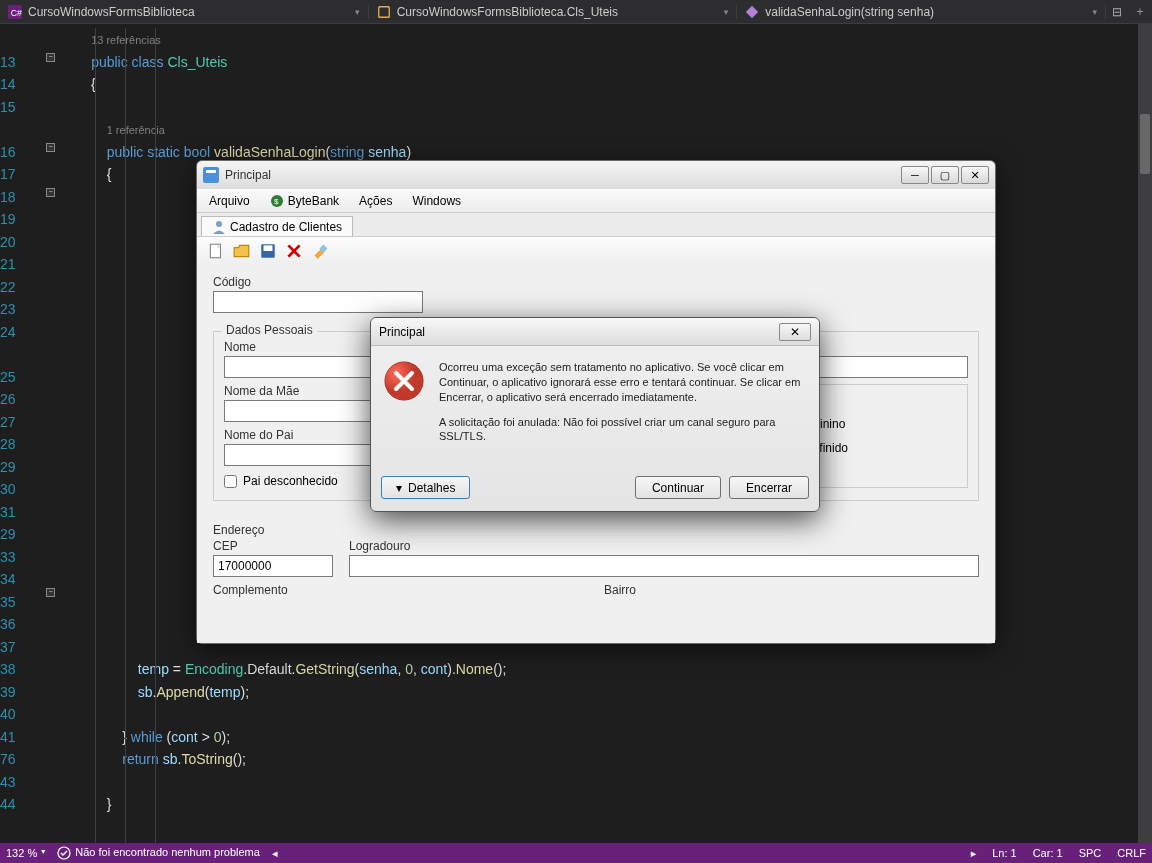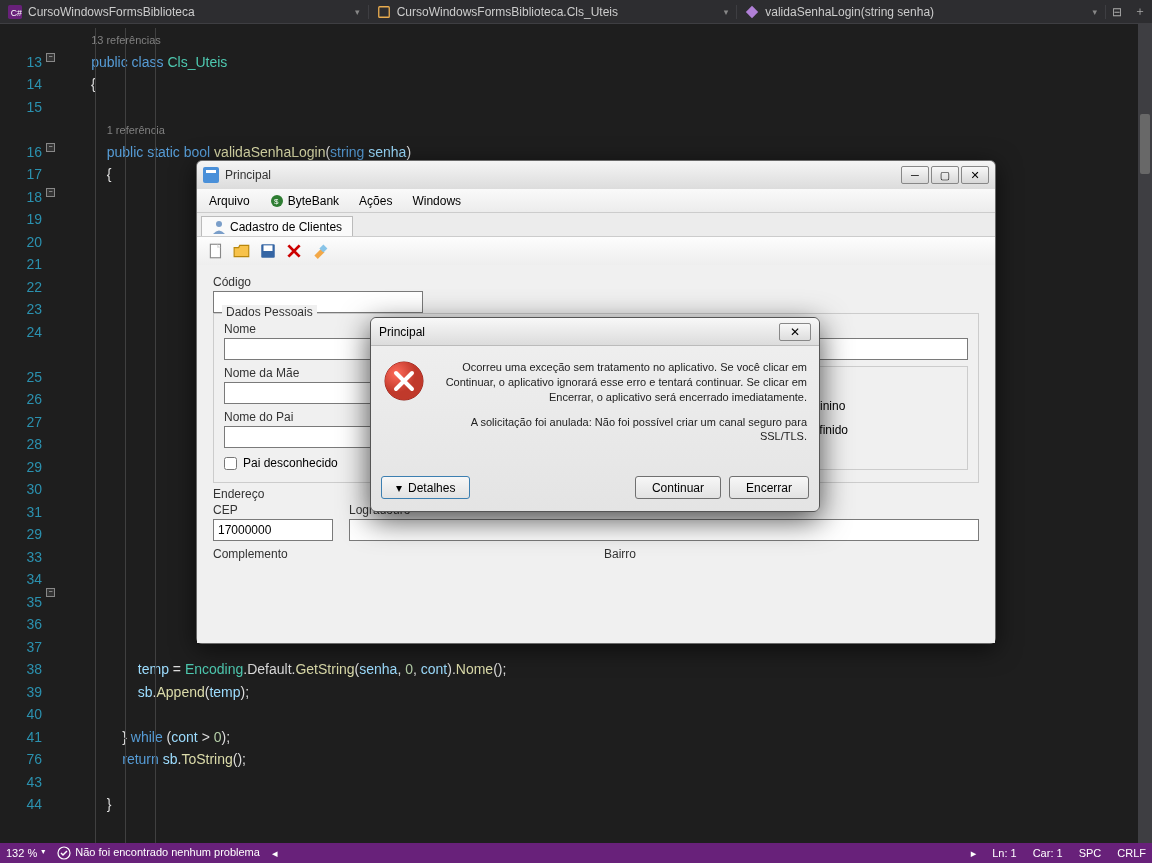--- a/index.html
+++ b/index.html
@@ -11,21 +11,21 @@
   border-bottom: 1px solid #3e3e42; font-size: 12px; color: #cccccc;
 }
 .nav-segment { display: flex; align-items: center; padding: 0 8px; flex: 1; border-right: 1px solid #3e3e42; }
 .nav-segment:last-child { border-right: none; }
 .nav-icon { width: 14px; height: 14px; margin-right: 6px; display: inline-flex; }
 .nav-dropdown { margin-left: auto; color: #888; font-size: 9px; }
 .nav-extra { padding: 0 6px; color: #aaa; cursor: pointer; }
 
 
 .editor-area { display: flex; height: calc(100% - 44px); font-family: Consolas, monospace; font-size: 14px; }
-.gutter { width: 60px; background: #1e1e1e; color: #2b91af; text-align: right; padding-right: 18px; line-height: 22.5px; padding-top: 4px; position: relative; }
+.gutter { width: 60px; background: #1e1e1e; color: #2b91af; text-align: left; padding-right: 18px; line-height: 22.5px; padding-top: 4px; position: relative; }
 .gutter-line { height: 22.5px; }
 .fold-column { position: absolute; top: 4px; right: 2px; width: 12px; }
 .fold-box { width: 9px; height: 9px; border: 1px solid #888; background: #333; display: flex; align-items: center; justify-content: center; font-size: 7px; color: #ccc; cursor: pointer; position: absolute; left: 0; }
 .code-body { flex: 1; position: relative; line-height: 22.5px; padding-top: 4px; }
 .code-line { height: 22.5px; white-space: pre; color: #dcdcdc; }
 .outline { position: absolute; top: 4px; bottom: 0; width: 1px; background: #404040; }
 .outline.o1 { left: 35px; } .outline.o2 { left: 65px; } .outline.o3 { left: 95px; }
 .c-ref { color: #808080; font-size: 11px; }
 .c-kw { color: #569cd6; }
 .c-type { color: #4ec9b0; }
@@ -50,38 +50,38 @@
 .wf-ctrl { width: 28px; height: 18px; border: 1px solid #888; border-radius: 2px; background: linear-gradient(#f8f8f8, #d8d8d8); display: flex; align-items: center; justify-content: center; font-size: 11px; cursor: pointer; }
 .wf-menu { height: 24px; background: linear-gradient(#fafafa, #ececec); display: flex; align-items: center; padding: 0 4px; gap: 4px; font-size: 12px; border-bottom: 1px solid #ccc; }
 .wf-menu-item { padding: 2px 8px; cursor: pointer; display: flex; align-items: center; gap: 4px; }
 .wf-tabrow { height: 24px; background: #ececec; display: flex; padding-left: 4px; border-bottom: 1px solid #ccc; }
 .wf-tab { background: #fafafa; border: 1px solid #bbb; border-bottom: none; padding: 3px 10px; font-size: 12px; display: flex; align-items: center; gap: 4px; margin-top: 3px; }
 .wf-toolbar { height: 28px; background: linear-gradient(#fdfdfd, #eee); display: flex; align-items: center; padding: 0 10px; gap: 8px; }
 .tb-btn { width: 18px; height: 18px; cursor: pointer; }
 .wf-body { padding: 10px 16px; background: #f0f0f0; height: calc(100% - 104px); overflow: hidden; }
 .wf-label { font-size: 12px; color: #333; margin-bottom: 2px; display: block; }
 .wf-input { width: 100%; height: 22px; border: 1px solid #7a7a7a; background: #fff; padding: 2px 4px; font-size: 12px; }
-.wf-group { border: 1px solid #ccc; padding: 8px 10px 12px; margin-top: 0; position: relative; }
+.wf-group { border: 1px solid #ccc; padding: 8px 10px 12px; margin-top: 18px; position: relative; }
 .wf-group-label { position: absolute; top: -9px; left: 8px; background: #f0f0f0; padding: 0 4px; font-size: 12px; color: #333; }
 .wf-row { display: flex; gap: 16px; margin-top: 6px; }
 .wf-col { flex: 1; }
 .wf-check { display: flex; align-items: center; gap: 6px; font-size: 12px; margin-top: 8px; }
 .wf-radio { display: flex; align-items: center; gap: 6px; font-size: 12px; }
 
 
 .err-dialog {
   position: absolute; top: 317px; left: 370px; width: 450px;
   background: linear-gradient(#f0f0f0, #e4e4e4); border: 1px solid #555; border-radius: 6px;
   box-shadow: 0 8px 30px rgba(0,0,0,0.7);
 }
 .err-title { height: 28px; background: linear-gradient(#f8f8f8, #dcdcdc); border-radius: 6px 6px 0 0; display: flex; align-items: center; padding: 0 8px; font-size: 12px; border-bottom: 1px solid #bbb; }
 .err-close { margin-left: auto; width: 32px; height: 18px; border: 1px solid #888; border-radius: 2px; display: flex; align-items: center; justify-content: center; cursor: pointer; background: linear-gradient(#f8f8f8, #ddd); }
 .err-body { display: flex; padding: 14px 12px; gap: 14px; }
 .err-icon { width: 42px; height: 42px; flex-shrink: 0; }
-.err-text { font-size: 11px; color: #222; line-height: 1.35; text-align: right; }
+.err-text { font-size: 11px; color: #222; line-height: 1.35; }
 .err-text p { margin-bottom: 10px; }
 .err-buttons { display: flex; padding: 8px 10px 12px; gap: 8px; align-items: center; }
 .err-btn { height: 23px; border: 1px solid #707070; background: linear-gradient(#f7f7f7, #e2e2e2); font-size: 12px; padding: 0 16px; border-radius: 3px; cursor: pointer; }
 .err-btn.details { display: flex; align-items: center; gap: 6px; padding: 0 14px; border-color: #3c7fb1; }
 .err-spacer { flex: 1; }
 
 
 .statusbar {
   position: absolute; bottom: 0; left: 0; right: 0; height: 20px;
   background: #68217a; color: #fff; display: flex; align-items: center;

